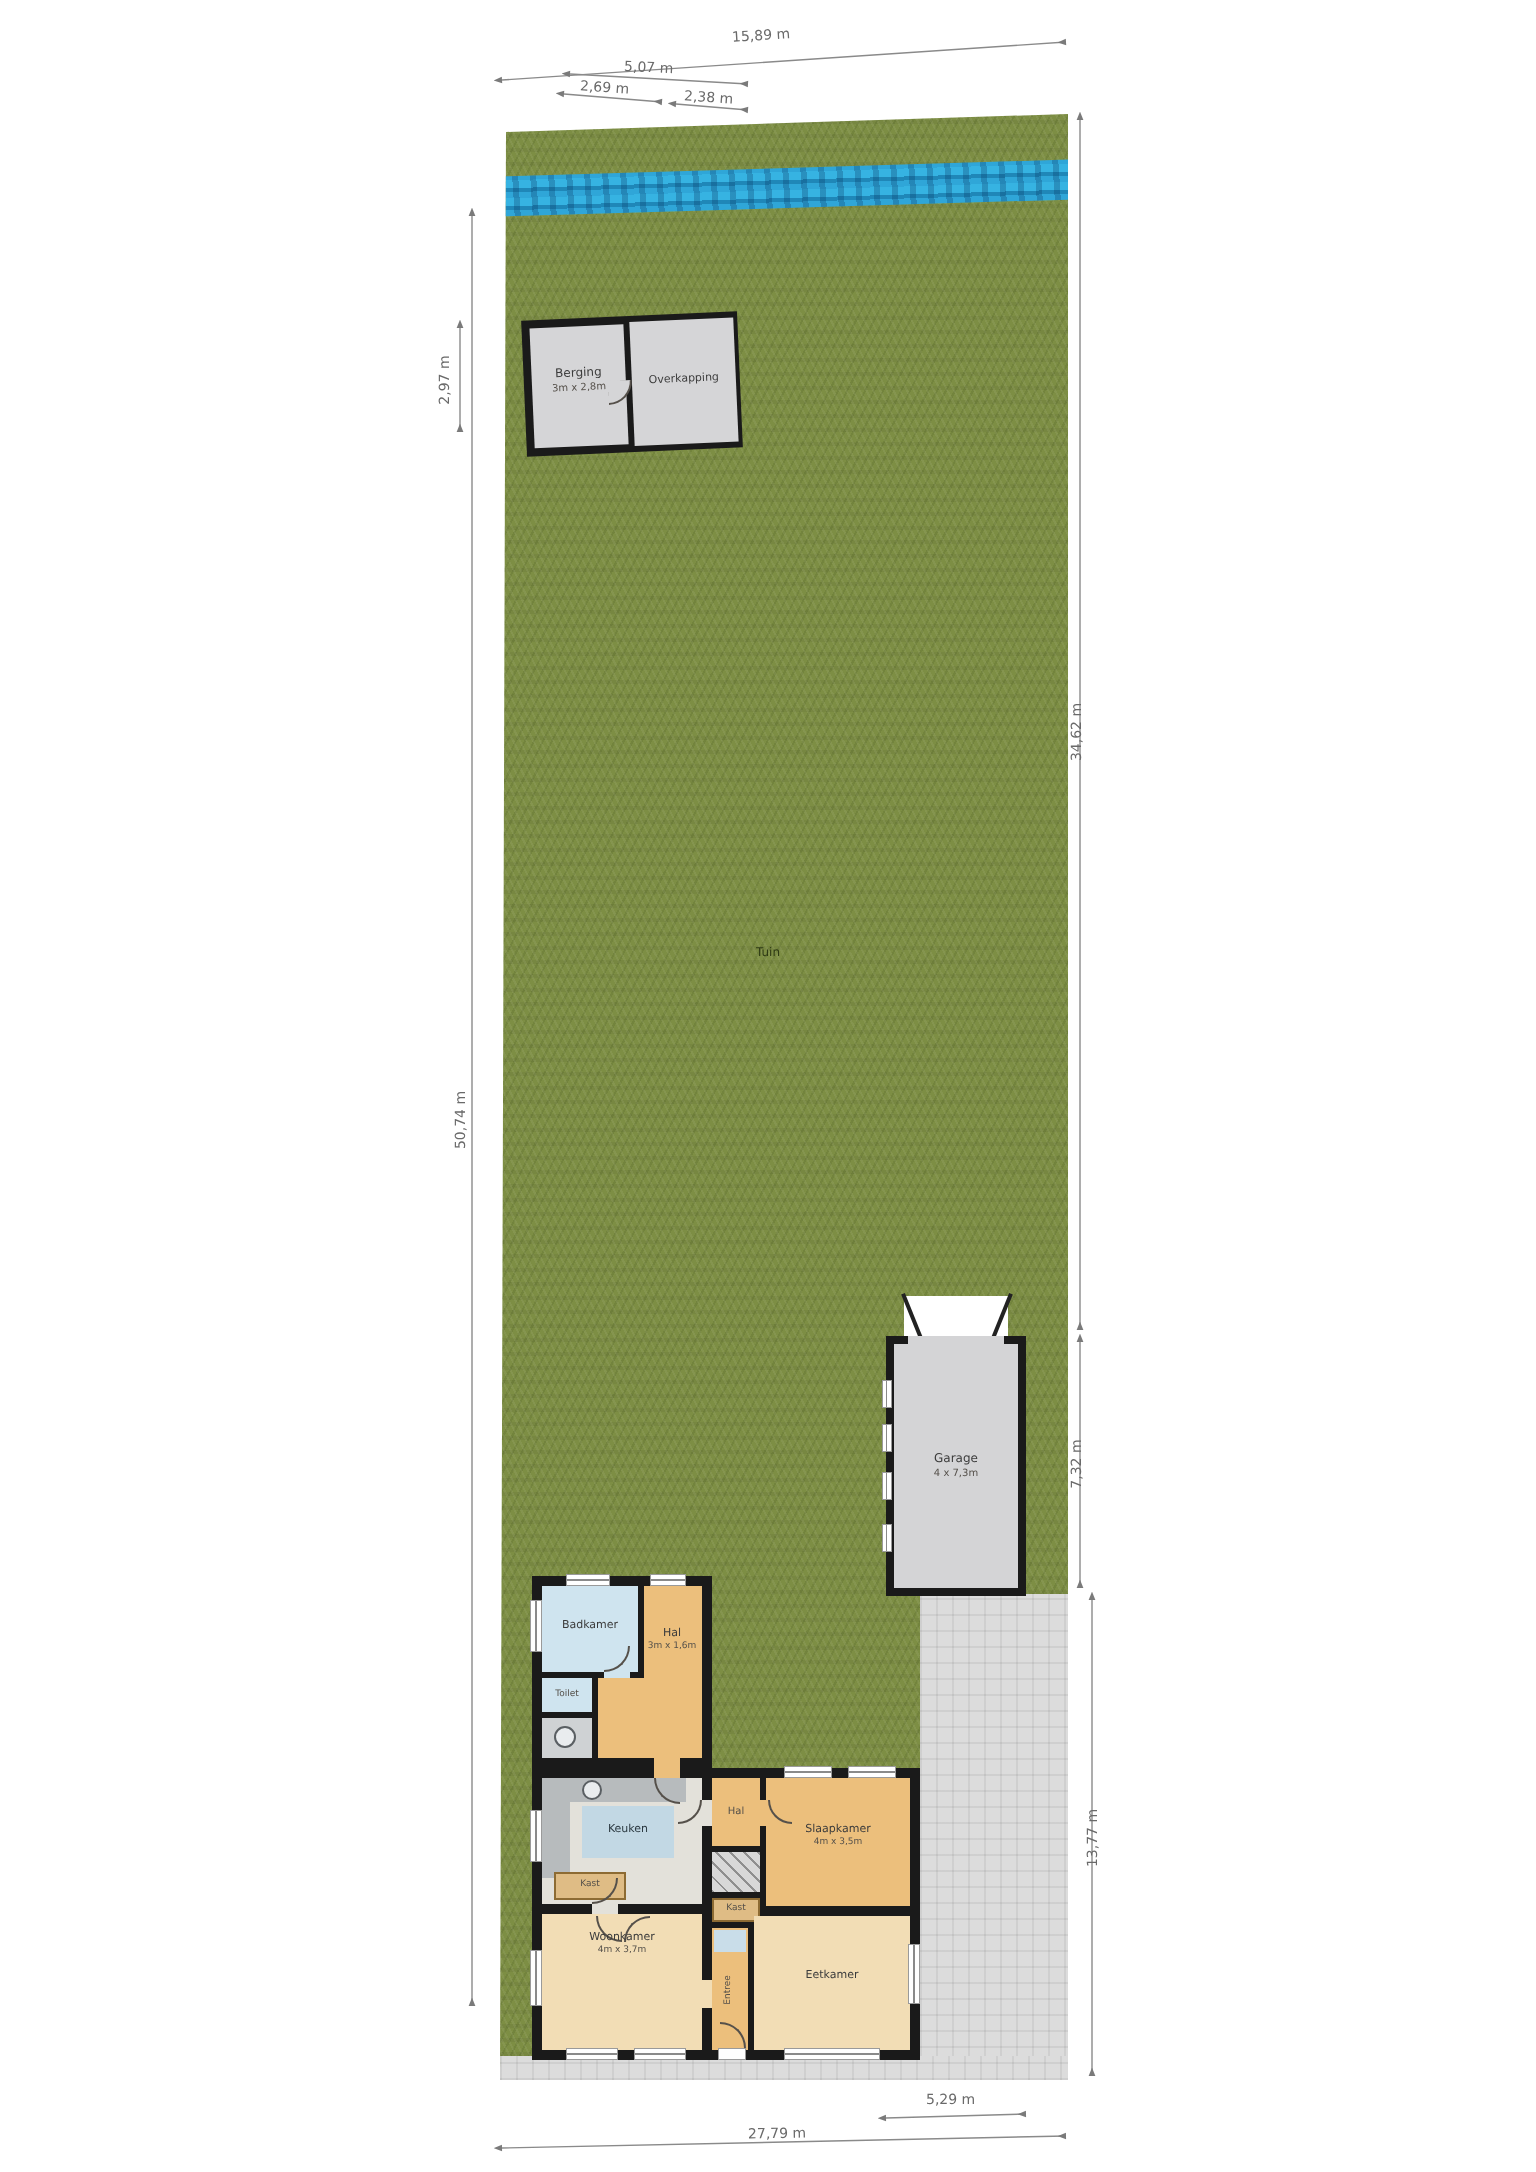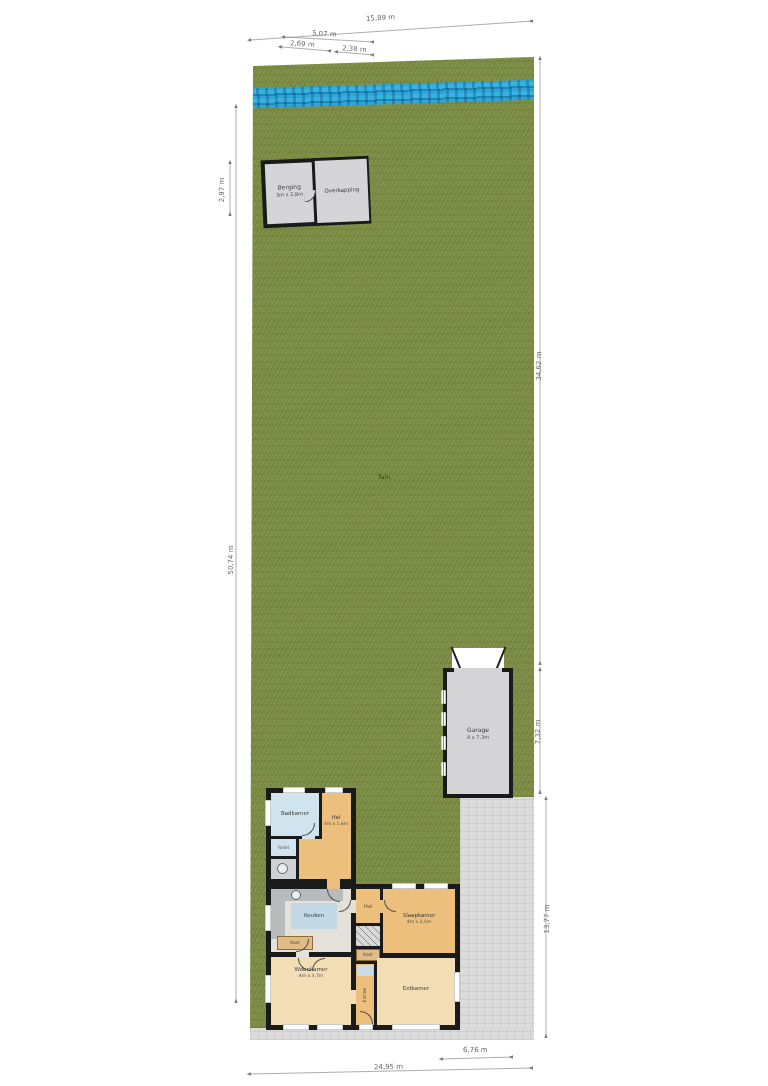--- a/index.html
+++ b/index.html
@@ -180,16 +180,16 @@
 
   <div class="dim" style="left:366px;top:14px;transform:rotate(-3.5deg);">15,89 m</div>
   <div class="dim" style="left:312px;top:30px;transform:rotate(3deg);">5,07 m</div>
   <div class="dim" style="left:290px;top:40px;transform:rotate(4deg);">2,69 m</div>
   <div class="dim" style="left:342px;top:45px;transform:rotate(4deg);">2,38 m</div>
   <div class="dim rot" style="left:210px;top:186px;">2,97 m</div>
   <div class="dim rot" style="left:216px;top:556px;">50,74 m</div>
   <div class="dim rot" style="left:524px;top:362px;">34,62 m</div>
   <div class="dim rot" style="left:526px;top:728px;">7,32 m</div>
   <div class="dim rot" style="left:532px;top:915px;">13,77 m</div>
-  <div class="dim" style="left:463px;top:1046px;">6,76 m</div>
-  <div class="dim" style="left:374px;top:1063px;transform:rotate(-1deg);">24,95 m</div>
+  <div class="dim" style="left:463px;top:1046px;">5,29 m</div>
+  <div class="dim" style="left:374px;top:1063px;transform:rotate(-1deg);">27,79 m</div>
 
 </div>
 
 </body></html>

